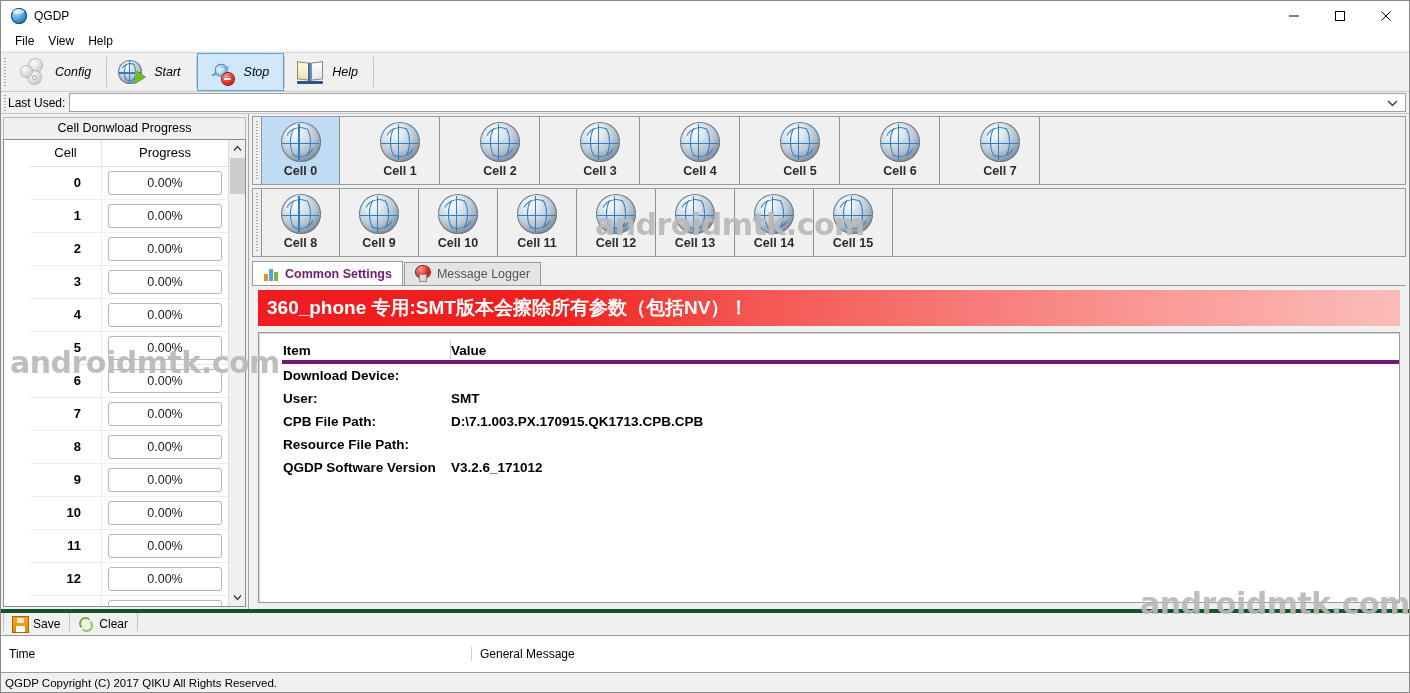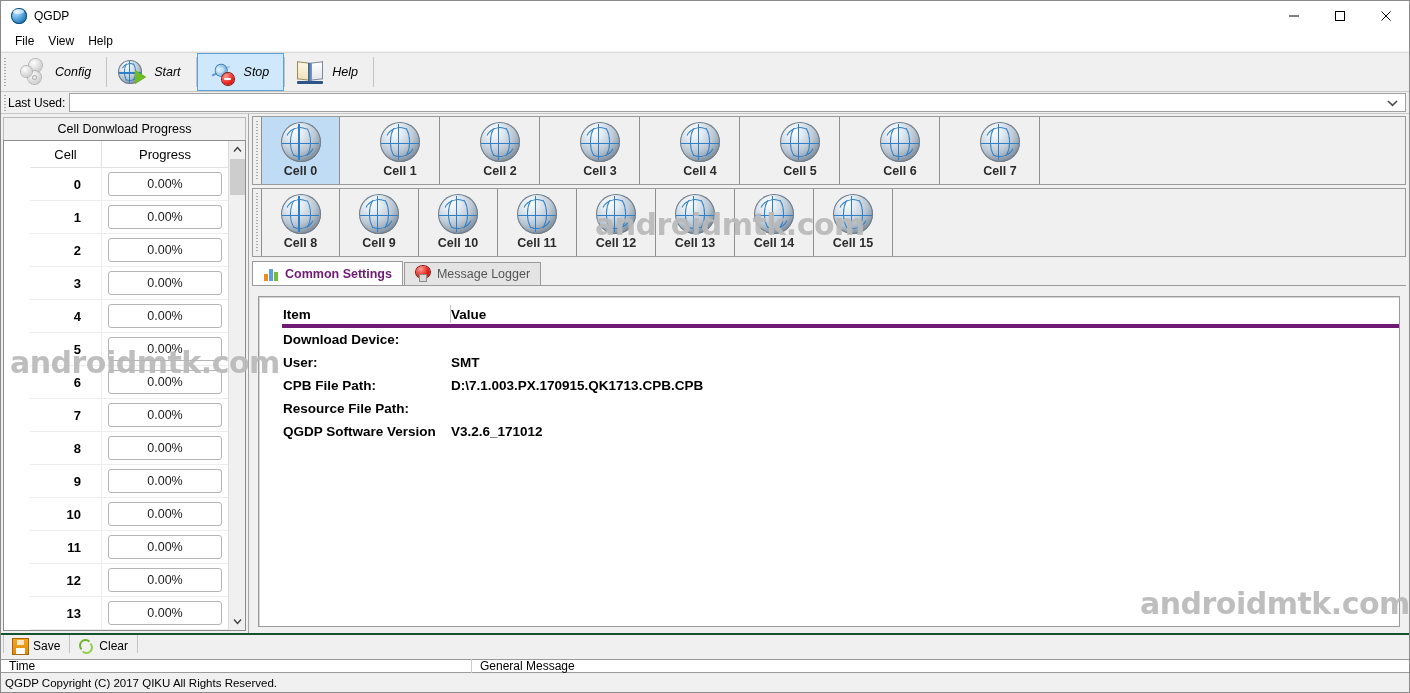--- a/index.html
+++ b/index.html
@@ -353,41 +353,41 @@
   #infohead .k { width: 168px; }
   #infohead::after {
     content: ""; position: absolute; left: 168px; top: 0px; bottom: 1px; width: 1px;
     background: #c8c8c8;
   }
   #infohead { border-bottom: 4px solid #701a75; margin-left: -1px; padding-left: 1px; }
 
   
   #logtoolbar {
     height: 26px; flex: 0 0 auto; background: #f0f0f0;
-    border-top: 2px solid #14532d;
+    border-top: 4px solid #14532d;
     display: flex; 
   }
   #logtoolbar .sep { width: 1px; height: 18px; background: #c4c4c4; margin: 0 2px; }
   .sbtn { display: flex; align-items: center; gap: 5px; padding: 0 7px; height: 22px; font-size: 12px; }
   .ic-save { width: 15px; height: 15px; position: relative; }
   .ic-save .d {
     position: absolute; inset: 0; background: linear-gradient(to bottom, #f5a623, #e08a0c);
     box-shadow: 0 0 0 1px #a8660a;
   }
   .ic-save .lb { position: absolute; left: 3px; bottom: 0; width: 9px; height: 6px; background: #fff; }
   .ic-save .sh { position: absolute; left: 4px; top: 1px; width: 7px; height: 5px; background: #fde8c2; }
   .ic-clear { width: 15px; height: 15px; position: relative; }
   .ic-clear .r1, .ic-clear .r2 {
     position: absolute; width: 13px; height: 13px; border: 2.5px solid #6cb229; border-radius: 50%;
   }
   .ic-clear .r1 { left: 0; top: 0; border-color: #6cb229 transparent transparent #6cb229; }
   .ic-clear .r2 { left: 1px; top: 2px; border-color: transparent #8dcf46 #8dcf46 transparent; }
 
   #loghead {
-    height: 14px; flex: 0 0 auto; background: #ffffff;
+    height: 38px; flex: 0 0 auto; background: #ffffff;
     border-top: 1px solid #9a9a9a; border-bottom: 1px solid #9a9a9a;
     display: flex; align-items: center;
   }
   #loghead .lh1 { width: 470px; flex: 0 0 470px; padding-left: 8px; font-size: 12px; }
   #loghead .lh2 { flex: 1 1 auto; padding-left: 8px; font-size: 12px; border-left: 1px solid #cdcdcd; }
 
   #statusbar {
     height: 19px; flex: 0 0 auto; background: #f0f0f0;
     display: flex; align-items: center; padding-left: 4px; font-size: 11.5px;
   }
@@ -762,20 +762,23 @@
           <span class="tabicon ic-bulb">
               <span class="top"></span>
               <span class="base"></span>
             </span>
           <span>Message Logger</span>
         </div>
         <div style="flex:1 1 auto;"></div>
       </div>
 
       <div id="tabpage">
+        <div id="warnbar">
+          <span class="wtxt">360_phone 专用:SMT版本会擦除所有参数（包括NV）！</span>
+        </div>
 
         <div id="infobox">
           <div class="inforow" id="infohead">
             <span class="k">Item</span>
             <span class="v">Value</span>
           </div>
           <div id="inforows">
               <div class="inforow">
                 <span class="k">Download Device:</span>
                 <span class="v"></span>

